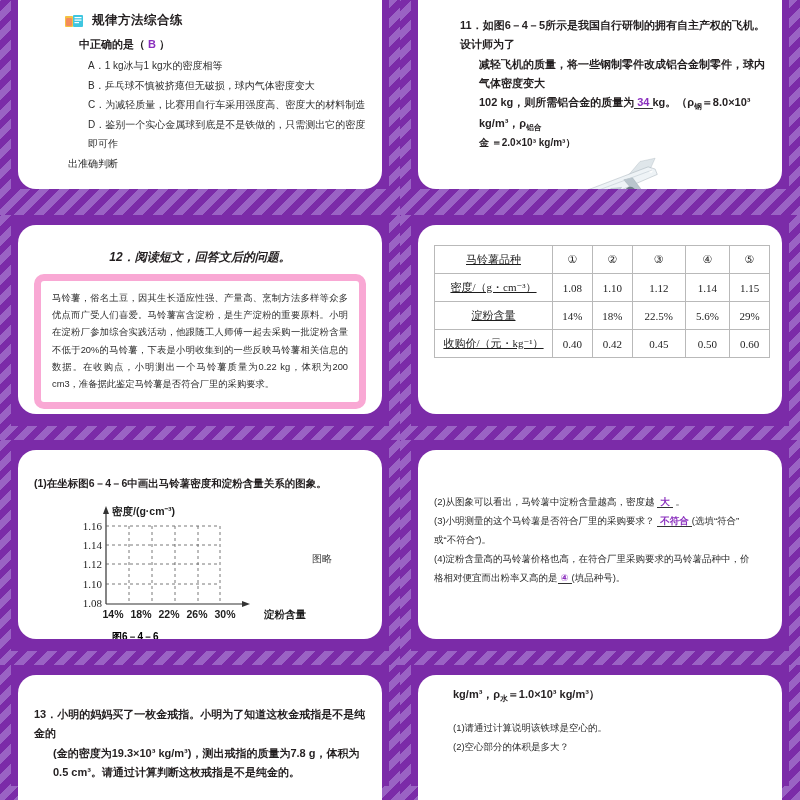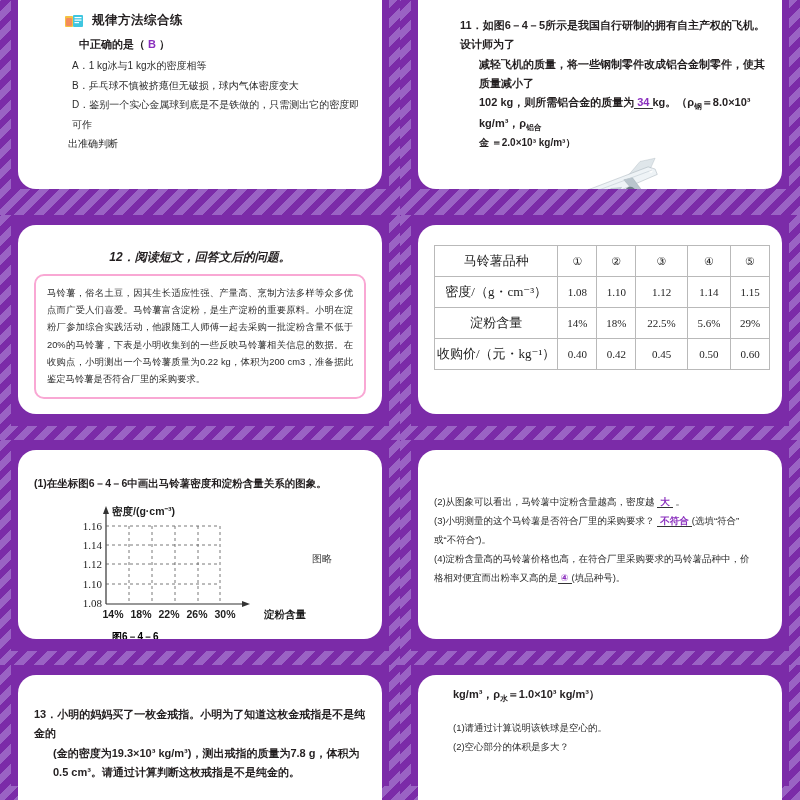--- a/index.html
+++ b/index.html
@@ -71,50 +71,50 @@
     line-height: 1.75; text-indent: 0;
   }
   .q-title.center { text-align: center; font-size: 12px; font-style: italic; }
   .ans-blank {
     color: #8a2fbe; font-weight: bold;
   }
   .ans-underline {
     color: #8a2fbe; font-weight: bold;
     border-bottom: 1.4px solid #333; padding: 0 3px;
   }
-  .opts { margin: 2px 0 0 12px; }
+  .opts { margin: 2px 0 0 28px; }
   .opt {
     font-size: 10px; color: #2b2b2b; line-height: 1.95; font-weight: 500;
   }
   .sub-q {
     font-size: 9.5px; color: #2b2b2b; line-height: 2.0;
   }
   .para-box {
-    border: 2px solid #f9a8d4; border-radius: 10px;
+    border: 7px solid #f9a8d4; border-radius: 10px;
     padding: 9px 11px; margin-top: 6px;
     font-size: 9.3px; line-height: 1.85; color: #2b2b2b; text-align: justify;
   }
   .indent { margin-left: 19px; }
   sub { font-size: 70%; }
 
   
   .plane-wrap { text-align: center; margin-top: 4px; }
   .plane { width: 108px; height: 52px; display: inline-block; }
 
   
   table.dt {
     border-collapse: collapse; width: 336px; margin: 10px auto 0 auto;
     font-family: "Liberation Serif", "DejaVu Serif", serif;
   }
   table.dt td {
     border: 1px solid #b9b9b9;
     text-align: center; padding: 6px 2px;
     font-size: 11px; color: #1d1d1d; white-space: nowrap;
   }
-  table.dt td.rowhdr { width: 118px; font-size: 13px; }
+  table.dt td.rowhdr { width: 118px; font-size: 11px; text-decoration: underline; }
 
   
   .chart-area { position: relative; height: 128px; margin-top: 8px; }
   .chart-cap { font-size: 10px; font-weight: bold; text-align: left; margin-left: 78px; margin-top: 2px; }
   .tulue { position: absolute; right: 34px; top: 52px; font-size: 10px; color: #3a3a3a;}
 </style>
 </head>
 <body>
 
 <div class="deck">
@@ -137,32 +137,33 @@
 
       <div class="q-title indent">
         <span>中正确的是（</span>
         <span class="ans-blank">B</span>
         <span>）</span>
       </div>
 
       <div class="opts">
         <div class="opt">A．1 kg冰与1 kg水的密度相等</div>
         <div class="opt">B．乒乓球不慎被挤瘪但无破损，球内气体密度变大</div>
+        <div class="opt">C．为减轻质量，比赛用自行车采用强度高、密度大的材料制造</div>
         <div class="opt">D．鉴别一个实心金属球到底是不是铁做的，只需测出它的密度即可作</div>
       </div>
       <div class="opt" style="margin-left:8px">出准确判断</div>
     </div>
   </div>
 
   <div class="slide tall">
     <div class="card flush-top">
       <div class="q-title" style="margin-top:6px">
         <span>11．</span><span>如图6－4－5所示是我国自行研制的拥有自主产权的飞机。设计师为了</span>
       </div>
-      <div class="q-title indent">减轻飞机的质量，将一些钢制零件改成铝合金制零件，使其质量减小了</div>
+      <div class="q-title indent">减轻飞机的质量，将一些钢制零件改成铝合金制零件，球内气体密度变大</div>
       <div class="q-title indent">
         <span>102 kg，则所需铝合金的质量为</span><span class="ans-underline">34</span><span>kg。（ρ</span><sub>钢</sub><span>＝8.0×10³ kg/m³，ρ</span><sub>铝合</sub>
       </div>
       <div class="q-title indent" style="font-size:10px">金 ＝2.0×10³ kg/m³）</div>
 
       <div class="plane-wrap">
         <svg class="plane" viewBox="0 0 200 96">
           <g>
             <path d="M30 78 L70 64 L62 80 Z" fill="#cfd8de" stroke="#9aa7b0" stroke-width="0.7"></path>
             <path d="M150 10 L178 4 L168 26 L128 36 Z" fill="#dfe6ea" stroke="#a8b4bc" stroke-width="0.7"></path>

